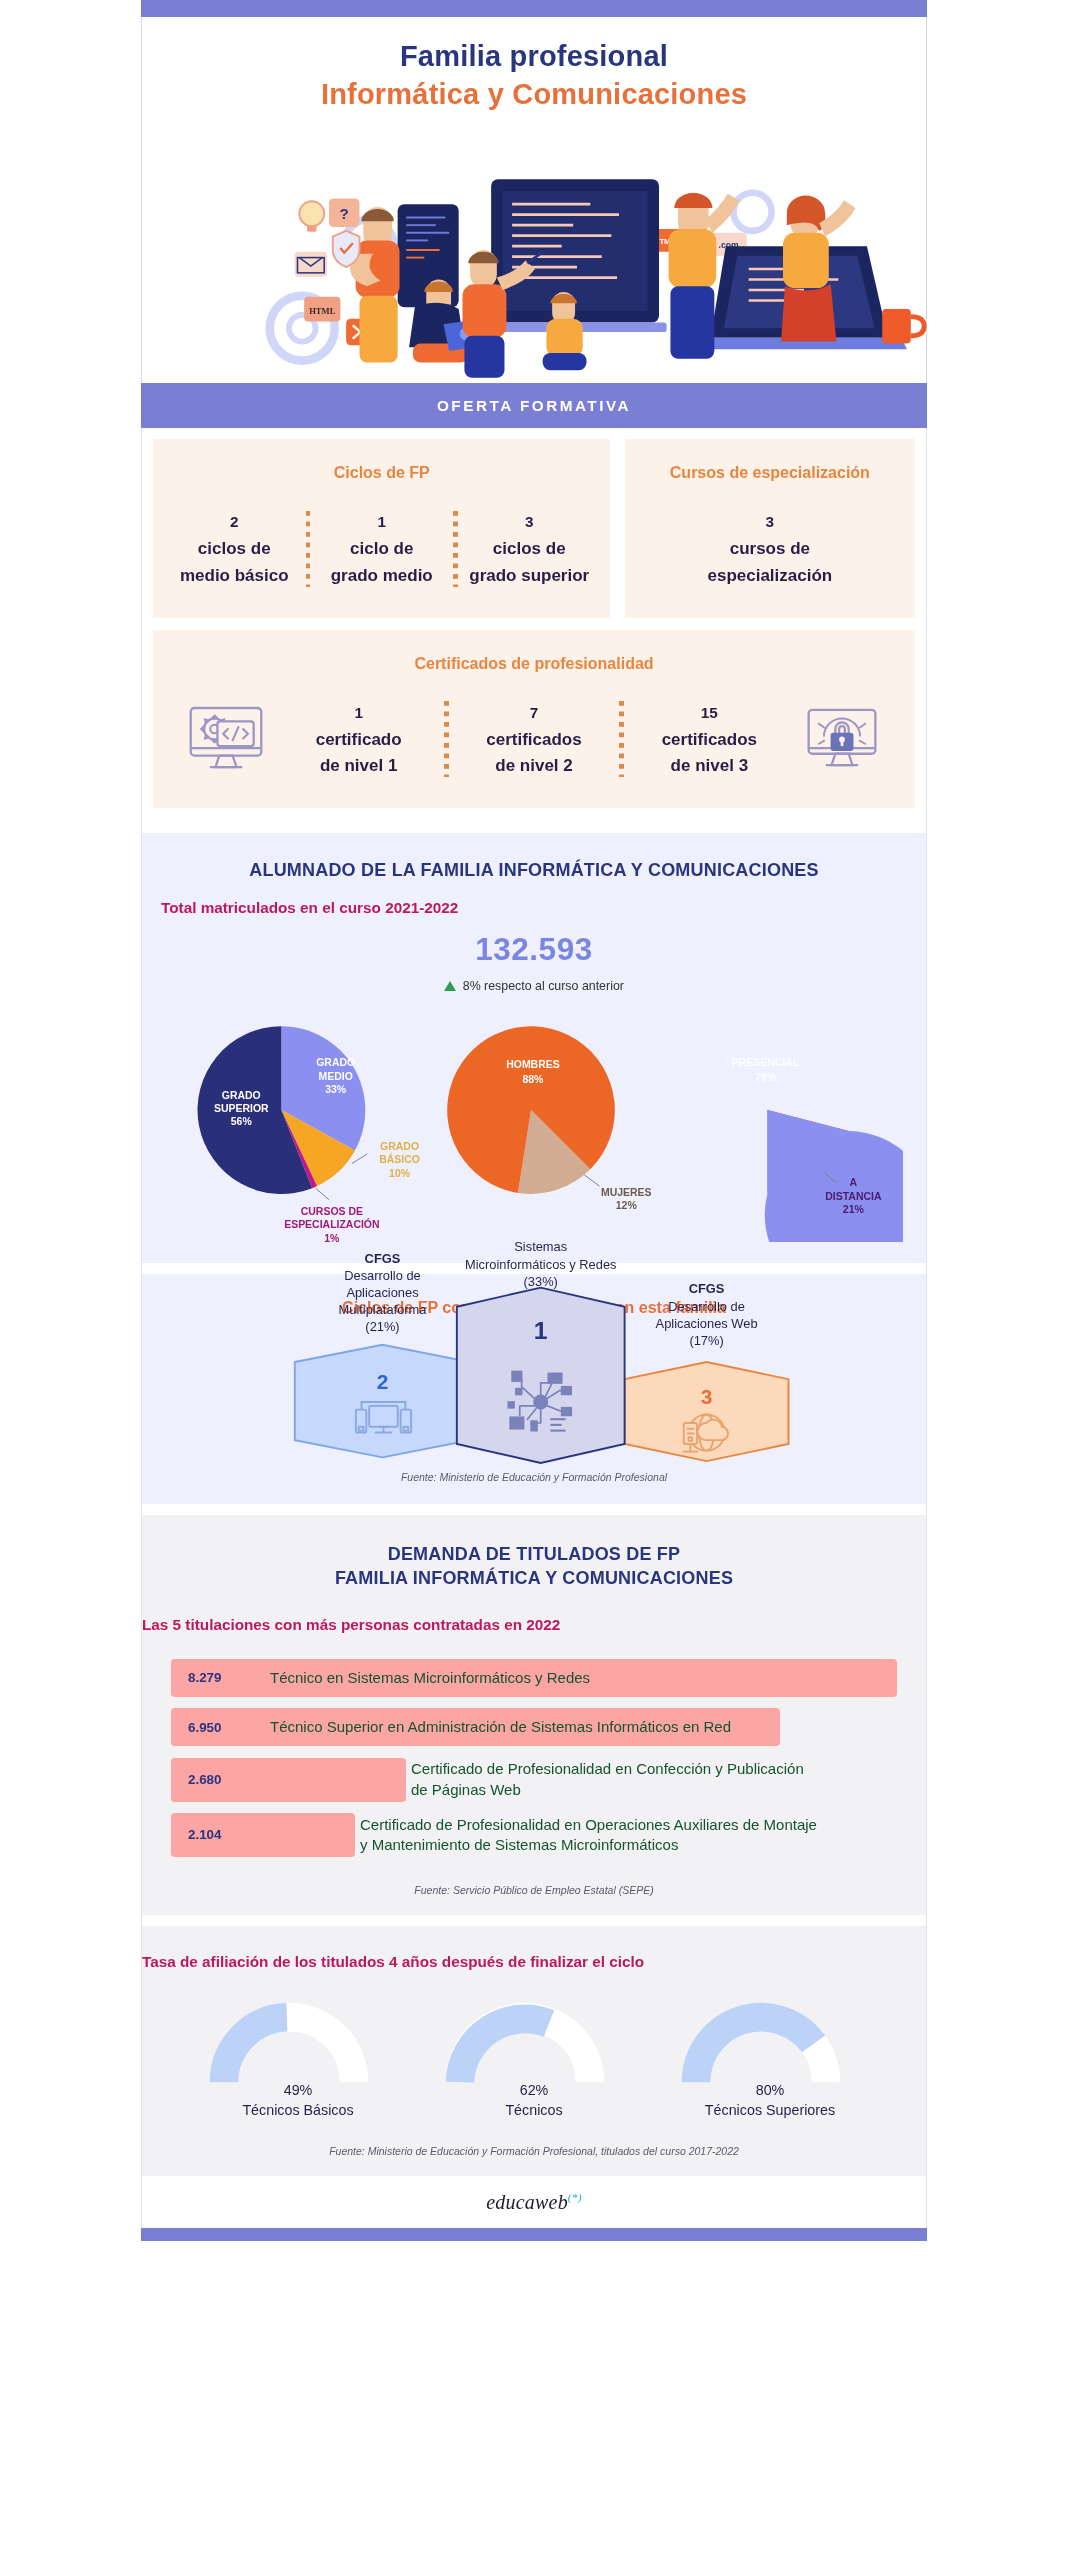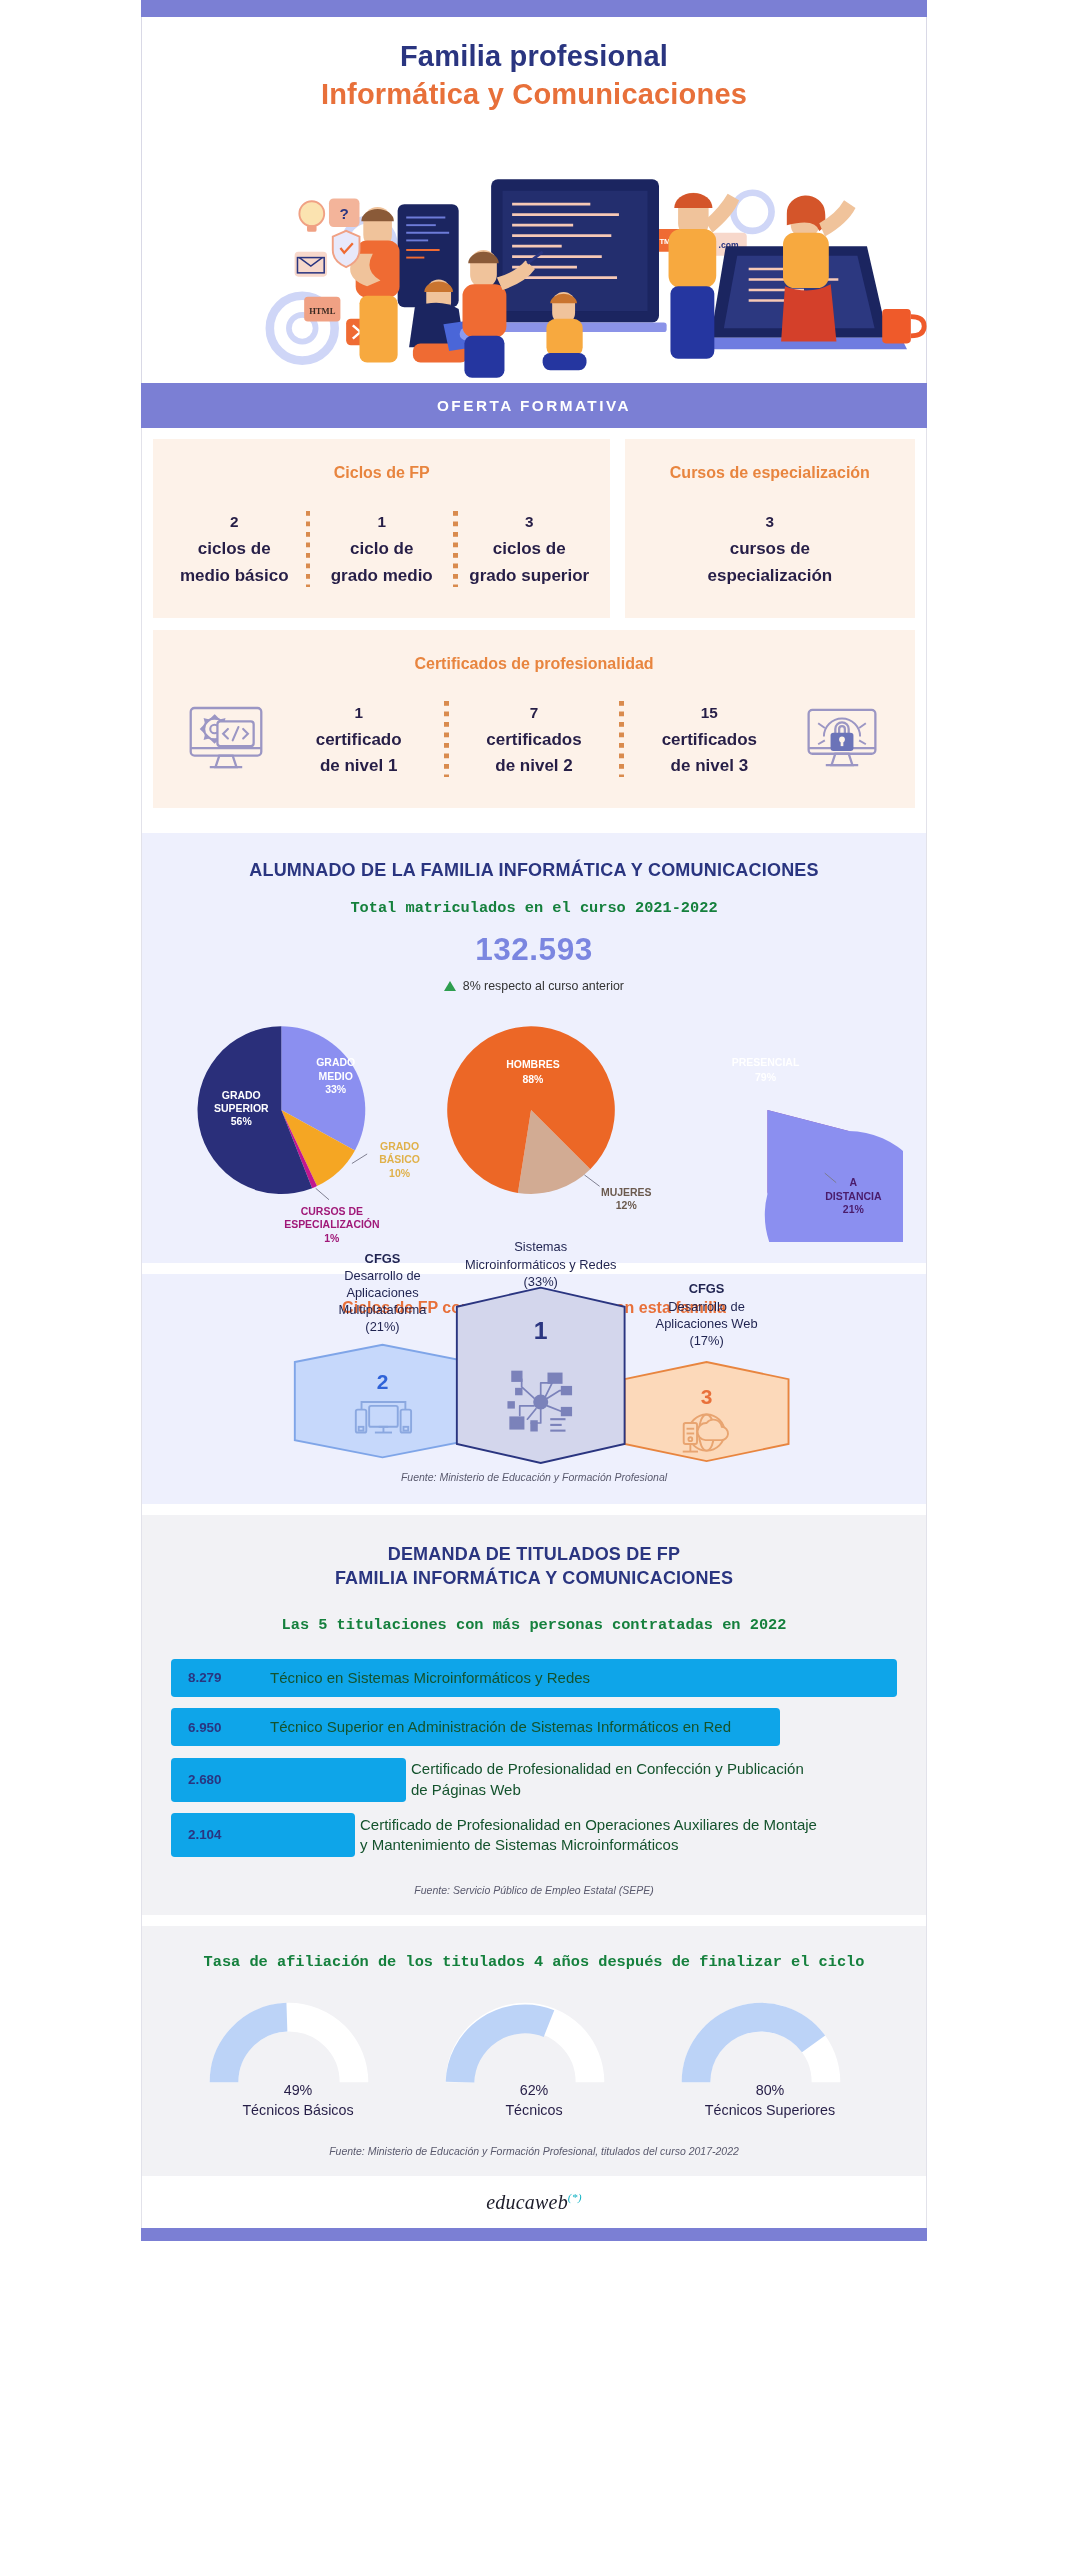--- a/index.html
+++ b/index.html
@@ -74,22 +74,22 @@
   .cert-icon { flex: 0 0 95px; display:flex; align-items:center; justify-content:center;}
 
   
   .lilac { background: #eef0fd; }
   .sec-pad { padding: 25px 19px 21px 19px; }
   .sec-h {
     text-align: center; color: #2a3580; font-weight: bold;
     font-size: 18px; letter-spacing: 0.2px; line-height: 1.35;
   }
   .sec-sub {
-    text-align: center; color: #15803d; font-weight: bold;
-    font-size: 15.3px; margin-top: 17px; font-family: Liberation Mono, monospace;
+    text-align: left; color: #be185d; font-weight: bold;
+    font-size: 15.3px; margin-top: 17px;
   }
   .bignum {
     text-align: center; color: #7b86e0; font-weight: bold;
     font-size: 31.5px; margin-top: 13.4px; letter-spacing: 0.5px;
   }
   .delta {
     text-align: center; margin-top: 11.4px; font-size: 12.4px; color: #333;
     display: flex; align-items: center; justify-content: center; gap: 6.7px;
   }
   .tri { width: 0; height: 0; border-left: 6.7px solid transparent;
@@ -107,21 +107,21 @@
   .fuente {
     text-align: center; font-size: 10.5px; font-style: italic;
     color: #5a5a6e; padding: 11.4px 0 21px 0;
   }
 
   
   .grey { background: #f2f2f5; }
   .bars { padding: 0 29px; }
   .bar-item { position: relative; margin-bottom: 11.4px; }
   .bar-fill {
-    background: #0ea5e9; border-radius: 3.8px; height: 38px;
+    background: #fca5a5; border-radius: 3.8px; height: 38px;
     display: flex; align-items: center;
   }
   .bar-num {
     font-size: 13.4px; font-weight: bold; color: #2a3580;
     padding-left: 17px; white-space: nowrap;
   }
   .bar-label {
     position: absolute; top: 0; height: 38px;
     display: flex; align-items: center;
     font-size: 15px; color: #14532d; line-height: 1.35;

